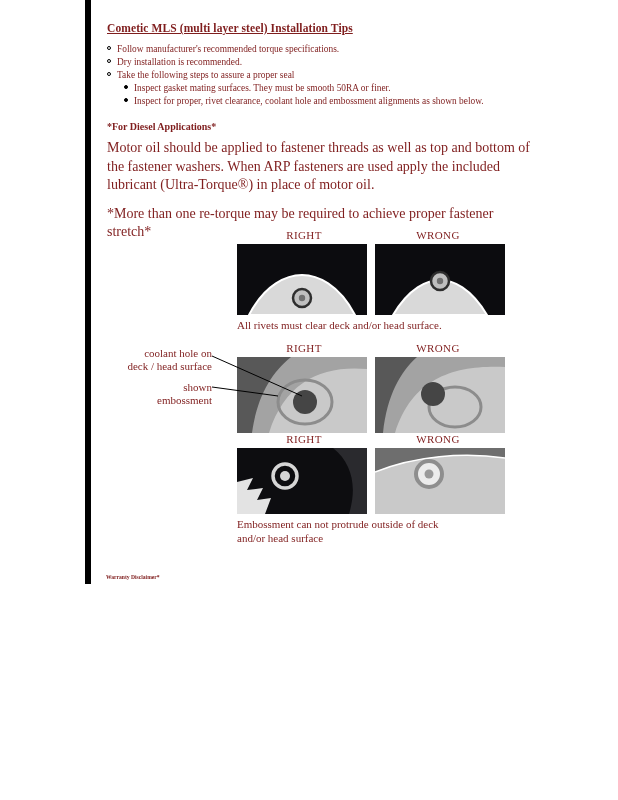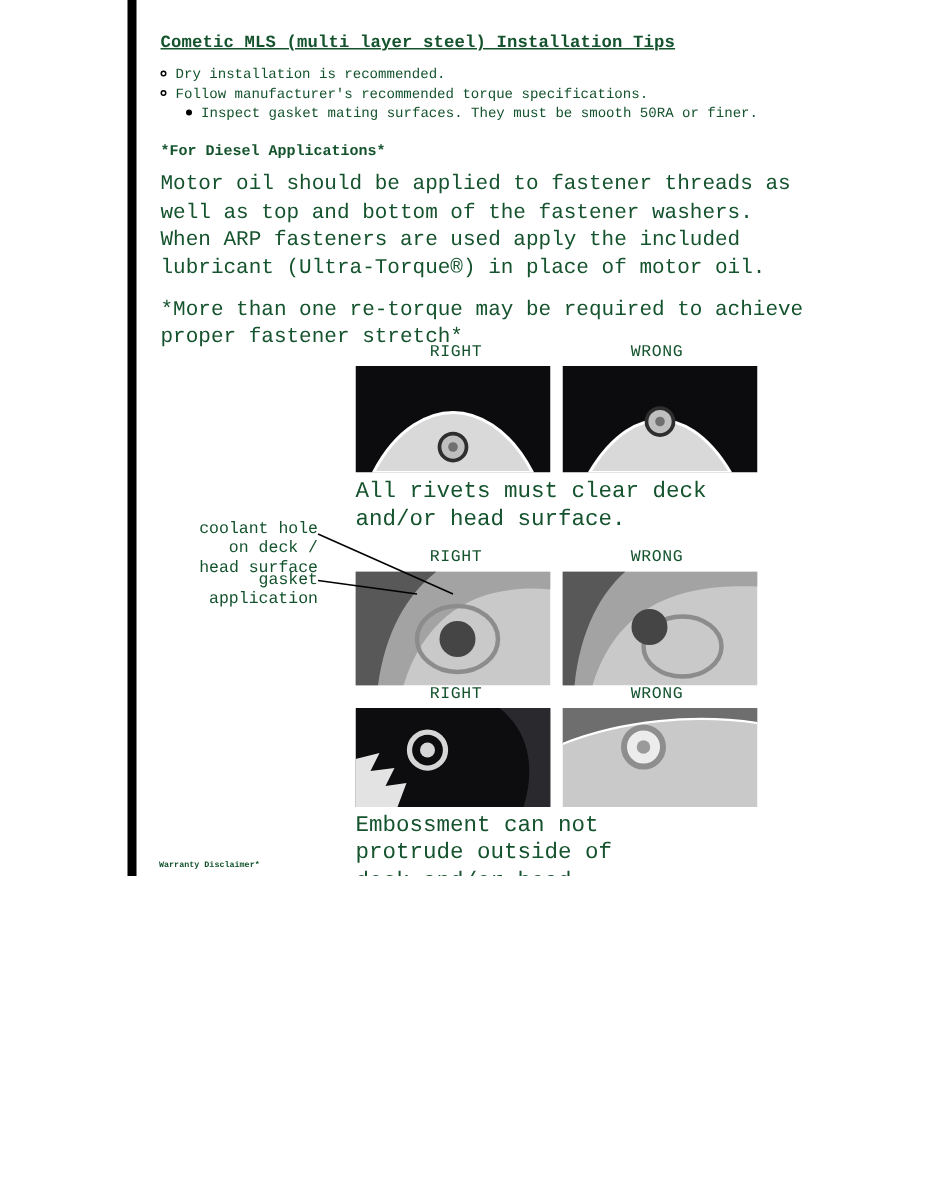--- a/index.html
+++ b/index.html
@@ -1,40 +1,40 @@
 <!DOCTYPE html>
 <html><head>
 <meta charset="utf-8">
 <style>
   * { margin:0; padding:0; box-sizing:border-box; }
   html,body { background:#ffffff; }
   .page {
     position:relative; width:618px; height:584px; background:#ffffff;
-    font-family:Liberation Mono, monospace; color:#14532d; overflow:hidden;
+    font-family:Liberation Serif, serif; color:#7f1d1d; overflow:hidden;
   }
   .edge-bar { position:absolute; left:85px; top:0; width:6px; height:800px; background:#000; }
 
   .content { position:absolute; left:107px; top:22px; width:442px; }
   .title { font-size:11.5px; font-weight:bold; text-decoration:underline; margin-bottom:9px; letter-spacing:.1px; }
 
   .bullets { font-size:9.4px; line-height:1.28; }
   .bullet { display:flex; align-items:flex-start; margin-bottom:1px; }
   .glyph { flex:0 0 auto; width:4px; height:4px; border-radius:50%; border:1px solid #000; margin:3px 6px 0 0; }
   .glyph.filled { background:#000; }
   .bullet.sub { margin-left:17px;text-align:right; }
 
   .diesel-heading { font-size:10px; font-weight:bold; margin:14px 0 7px; }
   .content p.body { font-size:14px; line-height:1.32; margin-bottom:10px; width:434px; }
 
   .figures { position:absolute; left:237px; top:229px; width:268px; }
   .fig-labels { display:flex; font-size:11px; line-height:13px; letter-spacing:.4px; margin-bottom:2px; }
   .fig-labels span { flex:1; text-align:center; }
   .fig-panels { display:flex; gap:8px; }
   .panel { display:block; flex:0 0 auto; }
-  .fig-caption { font-size:15px; line-height:1.25; margin:4px 0 9px; }
+  .fig-caption { font-size:11px; line-height:1.25; margin:4px 0 9px; }
   .fig-caption.cap3 { width:212px; }
 
   .callout { position:absolute; font-size:11px; line-height:1.18; text-align:right; width:86px; }
   .callout-1 { left:126px; top:347px; }
   .callout-2 { left:126px; top:381px; }
   .callout-lines { position:absolute; left:208px; top:350px; }
 
   .legal { position:absolute; left:106px; top:574px; width:414px; font-size:5.6px; line-height:1.22; }
   .legal p { margin-bottom:4px; }
   .legal p.tight { margin-bottom:1px; }
@@ -47,29 +47,37 @@
 
 <div class="page">
   <div class="edge-bar"></div>
 
   <div class="content">
     <h1 class="title">Cometic MLS (multi layer steel) Installation Tips</h1>
 
     <div class="bullets">
       <div class="bullet">
         <span class="glyph"></span>
+        <span>Follow manufacturer's recommended torque specifications.</span>
+      </div>
+      <div class="bullet">
+        <span class="glyph"></span>
         <span>Dry installation is recommended.</span>
       </div>
       <div class="bullet">
         <span class="glyph"></span>
-        <span>Follow manufacturer's recommended torque specifications.</span>
+        <span>Take the following steps to assure a proper seal</span>
       </div>
       <div class="bullet sub">
         <span class="glyph filled"></span>
         <span>Inspect gasket mating surfaces.  They must be smooth 50RA or finer.</span>
+      </div>
+      <div class="bullet sub">
+        <span class="glyph filled"></span>
+        <span>Inspect for proper, rivet clearance, coolant hole and embossment alignments as shown below.</span>
       </div>
     </div>
 
     <h2 class="diesel-heading">*For Diesel Applications*</h2>
     <p class="body">Motor oil should be applied to fastener threads as well as top and bottom of the fastener washers. When ARP fasteners are used apply the included lubricant (Ultra-Torque®) in place of motor oil.</p>
     <p class="body">*More than one re-torque may be required to achieve proper fastener stretch*</p>
   </div>
 
   <div class="figures">
 
@@ -137,21 +145,21 @@
           <path d="M0,24 C40,8 88,4 130,10" fill="none" stroke="#ffffff" stroke-width="1.5"></path>
           <circle cx="54" cy="26" r="13" fill="#ececec" stroke="#8e8e8e" stroke-width="4"></circle>
           <circle cx="54" cy="26" r="4.5" fill="#9a9a9a"></circle>
         </svg>
       </div>
       <div class="fig-caption cap3">Embossment can not protrude outside of deck and/or head surface</div>
     </div>
   </div>
 
   <div class="callout callout-1">coolant hole on deck / head surface</div>
-  <div class="callout callout-2">gasket application</div>
+  <div class="callout callout-2">shown embossment</div>
   <svg class="callout-lines" width="100" height="55" viewBox="0 0 100 55">
     <line x1="4" y1="6" x2="94" y2="46" stroke="#000" stroke-width="1"></line>
     <line x1="4" y1="37" x2="70" y2="46" stroke="#000" stroke-width="1"></line>
   </svg>
 
   <div class="legal">
     <p class="lh">Warranty Disclaimer*</p>
     <p>Due to the nature of performance applications, the parts in this catalog are sold without any express warranty or any implied warranty of merchantability or fitness for a particular purpose.  Cometic Gasket Inc., shall not, under any circumstances, be liable for any special, incidental or consequential damages, including, person, party or property, but not limited to, damage, or loss of property or equipment, loss of profits or revenue, cost of purchased or replacement goods, or claims of customers of the purchase, which may arise and/or result from sale, installation or use of these parts.  Installation of these parts could adversely affect the motor manufacturers warranty coverage.</p>
     <p>VENUE-The agreed upon venue, in the event of dispute whatsoever between the parties, whether instituted by either party, including, but not limited to, contract terms, payment terms, delivery, type, defects, sufficiency of product, shall be the Court of Common Pleas, Lake County, Ohio or the Painesville Municipal Court, Lake County, Ohio, depending on the amount in controversy. This agreement shall be governed by and construed under the laws of the State of Ohio.</p>
     <p>All prices and terms are subject to change without notice.</p>

